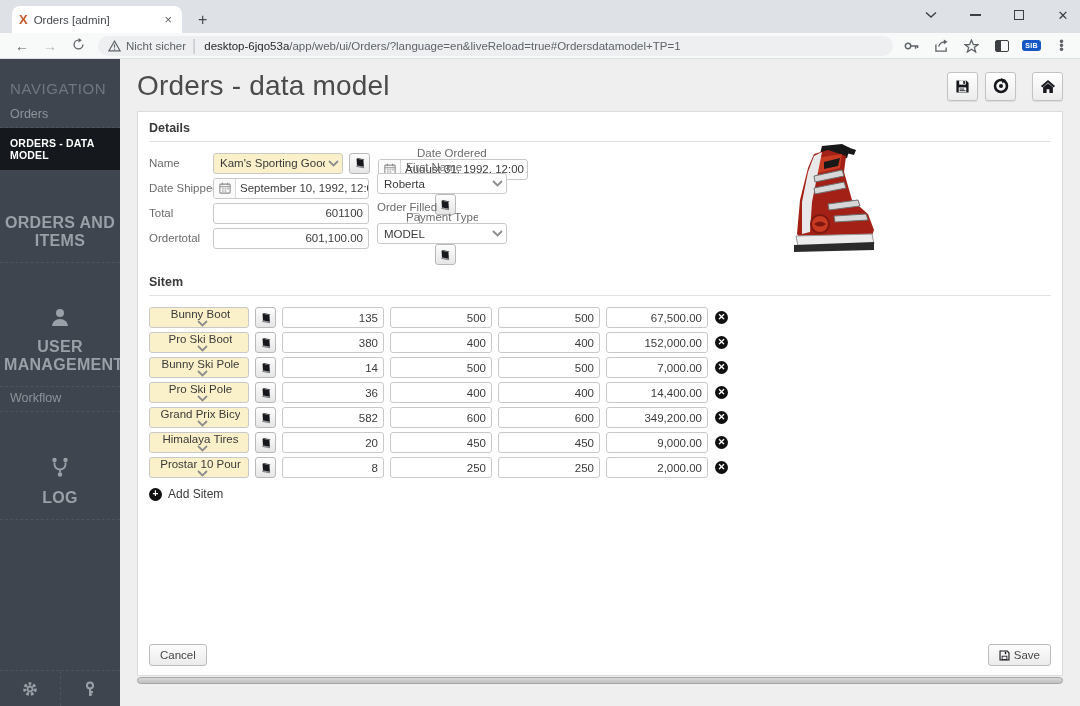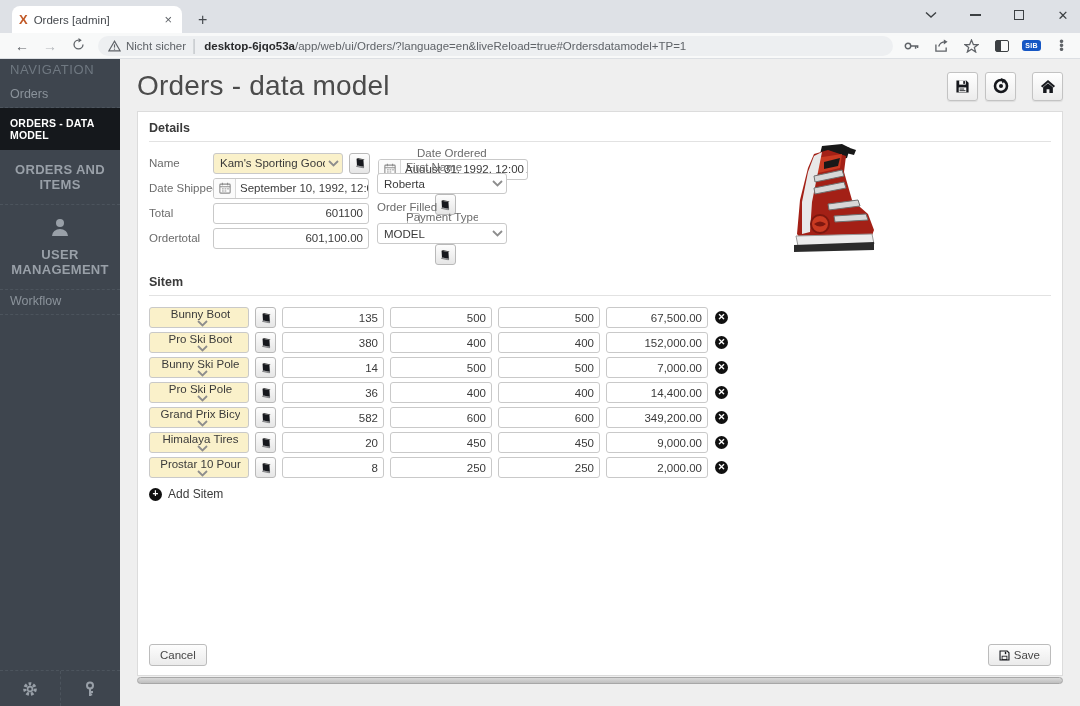--- a/index.html
+++ b/index.html
@@ -20,40 +20,40 @@
   .minus-bar { width:11px; height:1.5px; background:#3c4043; }
 
   .toolbar { height:26px; background:#f8f9f9; border-bottom:1px solid #dcdfe3;
     display:flex; align-items:center; padding:0 8px; }
   .nav-ic { width:22px; text-align:center; font-size:14px; color:#5f6368; margin:0 3px; cursor:pointer; }
   .nav-ic.dis { color:#b4b8bc; }
   .urlbar { flex:1; height:20px; background:#edeff1; border-radius:10px; margin:0 10px 0 6px;
     display:flex; align-items:center; padding:0 10px; overflow:hidden; }
   .url-sec { font-size:11.5px; color:#5f6368; margin:0 6px 0 5px; white-space:nowrap; }
   .url-div { color:#c2c6ca; margin-right:8px; }
-  .url-host { font-size:11.5px; color:#28292b; font-weight:bold; white-space:nowrap; }
+  .url-host { font-size:11.5px; color:#28292b; font-weight:normal; white-space:nowrap; }
   .url-path { font-size:11.5px; color:#5f6368; white-space:nowrap; overflow:hidden; }
   .tb-right { display:flex; align-items:center; gap:13px; margin-right:2px; }
   .tb-ic { width:17px; height:17px; display:flex; align-items:center; justify-content:center; cursor:pointer; }
   .panel-ic { width:14px; height:12px; border:1.5px solid #3c4043; border-radius:2px; position:relative; }
   .panel-ic::before { content:""; position:absolute; left:0; top:0; bottom:0; width:5px; background:#3c4043; }
   .sib-badge { background:#1657c4; color:#fff; font-size:7px; font-weight:bold; border-radius:3px; padding:2px 3px; letter-spacing:0.3px; }
   .dots { color:#5f6368; font-size:13px; letter-spacing:0; line-height:4px; }
 
   
   .app { display:flex; height:647px; }
 
   
   .sidebar { width:120px; background:#3e454e; color:#9aa1a8; position:relative; flex-shrink:0; }
-  .sb-nav { padding:3px 10px 6px; font-size:13px; color:#6f7881; letter-spacing:0.6px; }
+  .sb-nav { padding:21px 10px 6px; font-size:15px; color:#6f7881; letter-spacing:0.6px; }
   .sb-group-header { padding:4px 10px 6px; font-size:12.5px; color:#8b939b; border-bottom:1px dashed #4c545d; }
   .sb-active { background:#15181c; color:#ffffff; font-size:10.5px; font-weight:bold;
     padding:9px 10px; letter-spacing:0.2px; cursor:pointer; }
-  .sb-item { text-align:center; padding:12px 4px; font-size:13px; font-weight:bold;
-    letter-spacing:0.3px; color:#99a0a8; border-bottom:1px dashed #4c545d; cursor:pointer; }
+  .sb-item { text-align:center; padding:12px 4px; font-size:16px; font-weight:bold;
+    letter-spacing:0.3px; color:#99a0a8; border-bottom:1px dashed #4c545d; cursor:pointer;margin-top:32px; }
   .sb-item .sb-ic { display:block; margin:0 auto 7px; }
   .sb-bottom { position:absolute; bottom:0; left:0; width:120px; height:36px; display:flex; border-top:1px dashed #4c545d; }
   .sb-bcell { flex:1; display:flex; align-items:center; justify-content:center; cursor:pointer; }
   .sb-bcell + .sb-bcell { border-left:1px dashed #4c545d; }
 
   
   .main { flex:1; background:#efefef; padding:0 17px; position:relative; }
   .page-head { display:flex; justify-content:space-between; align-items:center; padding:11px 0 9px; }
   .page-title { font-size:28px; font-weight:300; color:#4b4b4b; letter-spacing:0.2px; }
   .head-btns { display:flex; align-items:center; }
@@ -204,20 +204,31 @@
     <div class="sb-item">
       <span class="sb-ic">
         <svg width="22" height="20" viewBox="0 0 22 20">
             <circle cx="11" cy="6" r="4" fill="#99a0a8"></circle>
             <path d="M3 19 a8 7 0 0 1 16 0 Z" fill="#99a0a8"></path>
           </svg>
       </span>
       <span>USER MANAGEMENT</span>
     </div>
     <div class="sb-group-header">Workflow</div>
+    <div class="sb-item">
+      <span class="sb-ic">
+        <svg width="20" height="22" viewBox="0 0 20 22">
+            <circle cx="4.5" cy="4" r="2.2" fill="#99a0a8"></circle>
+            <circle cx="15.5" cy="4" r="2.2" fill="#99a0a8"></circle>
+            <circle cx="10" cy="18.5" r="2.2" fill="#99a0a8"></circle>
+            <path d="M4.5 6.5 v2 a5.5 5 0 0 0 5.5 5 a5.5 5 0 0 0 5.5 -5 v-2 M10 13.5 v3" fill="none" stroke="#99a0a8" stroke-width="1.8"></path>
+          </svg>
+      </span>
+      <span>LOG</span>
+    </div>
     <div class="sb-bottom">
       <div class="sb-bcell">
         <svg width="16" height="16" viewBox="0 0 16 16">
             <circle cx="8" cy="8" r="5.2" fill="none" stroke="#99a0a8" stroke-width="3.2" stroke-dasharray="2.6 1.9"></circle>
             <circle cx="8" cy="8" r="3.2" fill="#99a0a8"></circle>
             <circle cx="8" cy="8" r="1.6" fill="#3e454e"></circle>
           </svg>
       </div>
       <div class="sb-bcell">
         <svg width="14" height="16" viewBox="0 0 14 16">

